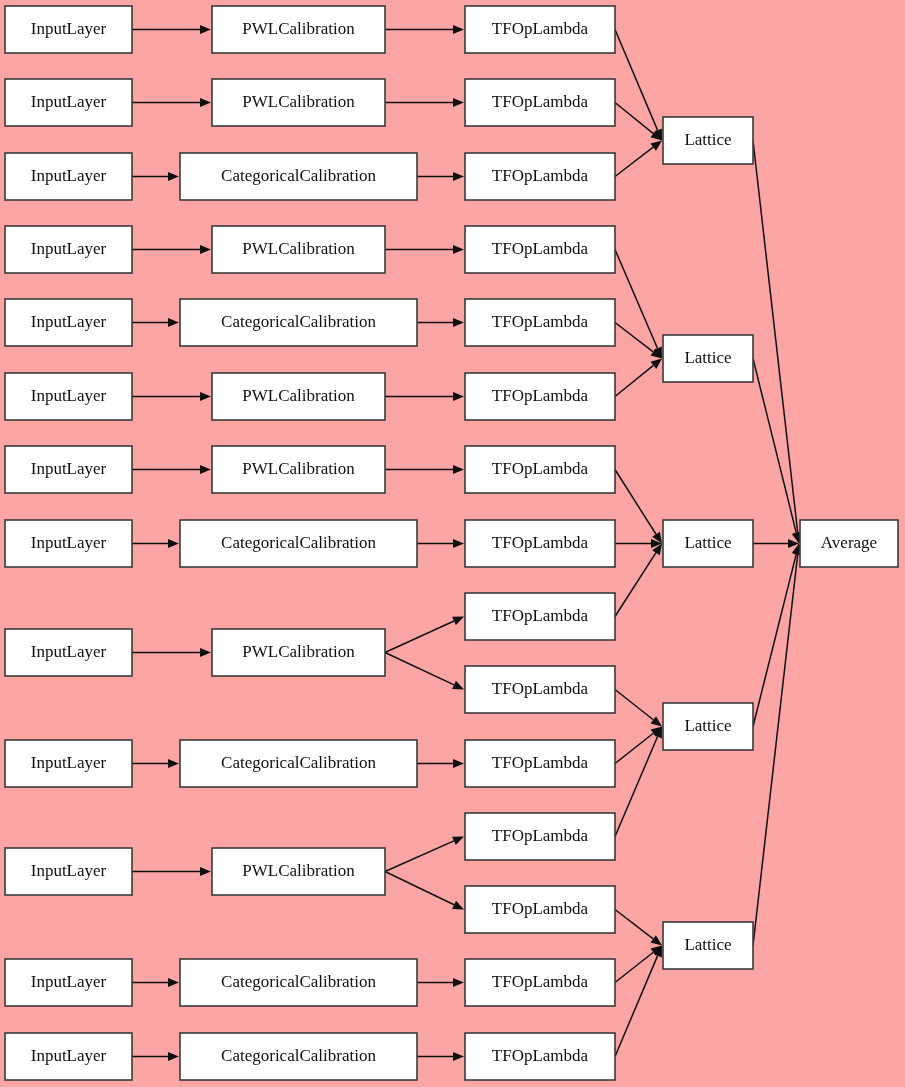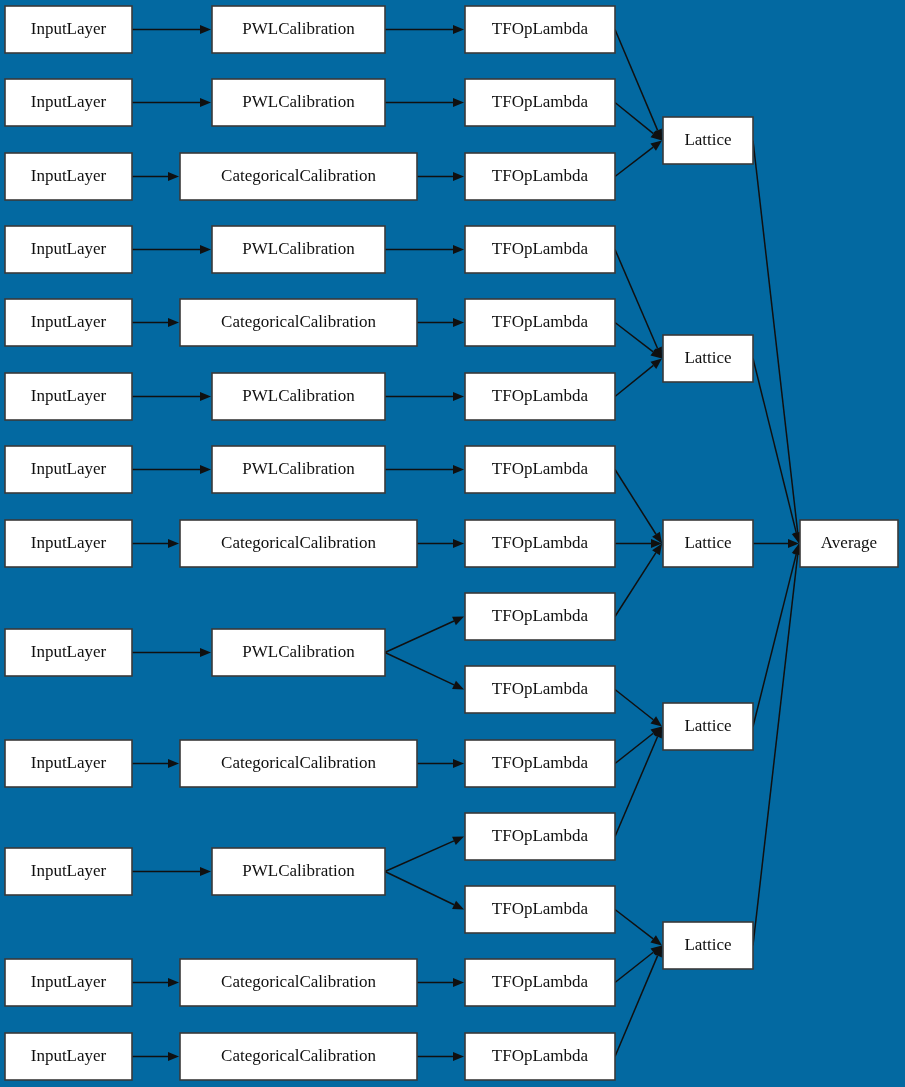--- a/index.html
+++ b/index.html
@@ -4,21 +4,21 @@
 <style>
   html, body {
     margin: 0;
     padding: 0;
     background: #ffffff;
   }
   #canvas {
     position: relative;
     width: 905px;
     height: 1087px;
-    background: #0369a1;
+    background: #fca5a5;
     overflow: hidden;
     font-family: "Liberation Serif", "DejaVu Serif", serif;
   }
   #graph-svg {
     position: absolute;
     top: 0;
     left: 0;
     width: 905px;
     height: 1087px;
     display: block;

